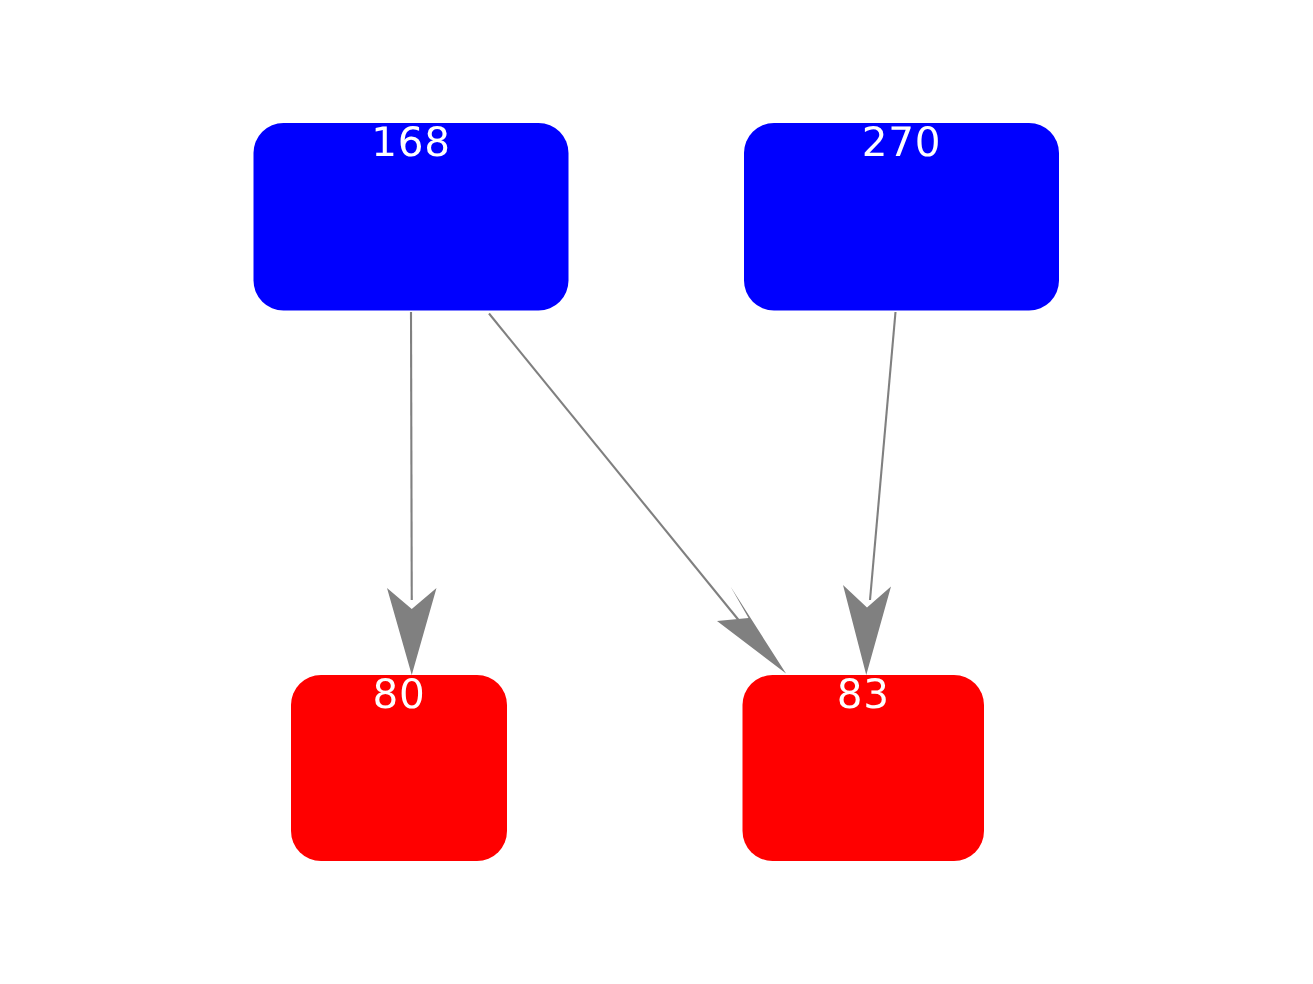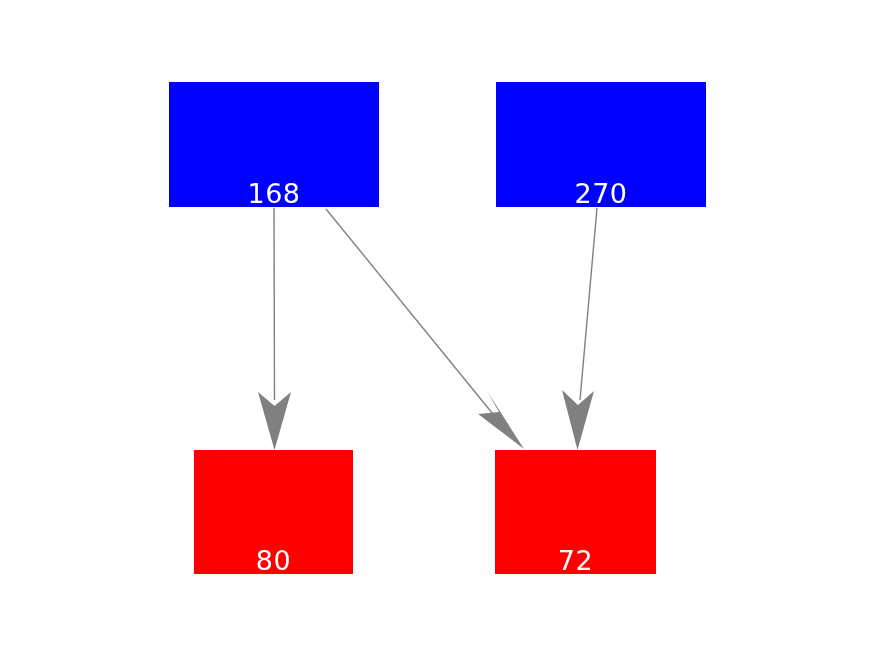--- a/index.html
+++ b/index.html
@@ -22,22 +22,23 @@
     position: absolute;
     left: 0;
     top: 0;
     width: 875px;
     height: 656px;
   }
   .node {
     position: absolute;
     box-sizing: border-box;
     display: flex;
-    align-items: flex-end;
+    align-items: flex-start;
     justify-content: center;
+    border-radius: 20px;
   }
   .node-label {
     color: #ffffff;
     font-family: "DejaVu Sans", sans-serif;
     font-size: 27px;
     line-height: 1;
     letter-spacing: 0.5px;
     user-select: none;
   }
 </style>
@@ -62,21 +63,21 @@
   </svg>
 
   <div class="node" style="left: 169px; top: 82px; width: 210px; height: 125px; background: rgb(0, 0, 255);">
     <span class="node-label">168</span>
   </div>
 
   <div class="node" style="left: 496px; top: 82px; width: 210px; height: 125px; background: rgb(0, 0, 255);">
     <span class="node-label">270</span>
   </div>
 
-  <div class="node" style="left: 194px; top: 450px; width: 159px; height: 124px; background: rgb(255, 0, 0);">
+  <div class="node" style="left: 194px; top: 450px; width: 144px; height: 124px; background: rgb(255, 0, 0);">
     <span class="node-label">80</span>
   </div>
 
   <div class="node" style="left: 495px; top: 450px; width: 161px; height: 124px; background: rgb(255, 0, 0);">
-    <span class="node-label">72</span>
+    <span class="node-label">83</span>
   </div>
 
 </div>
 
 </body></html>

